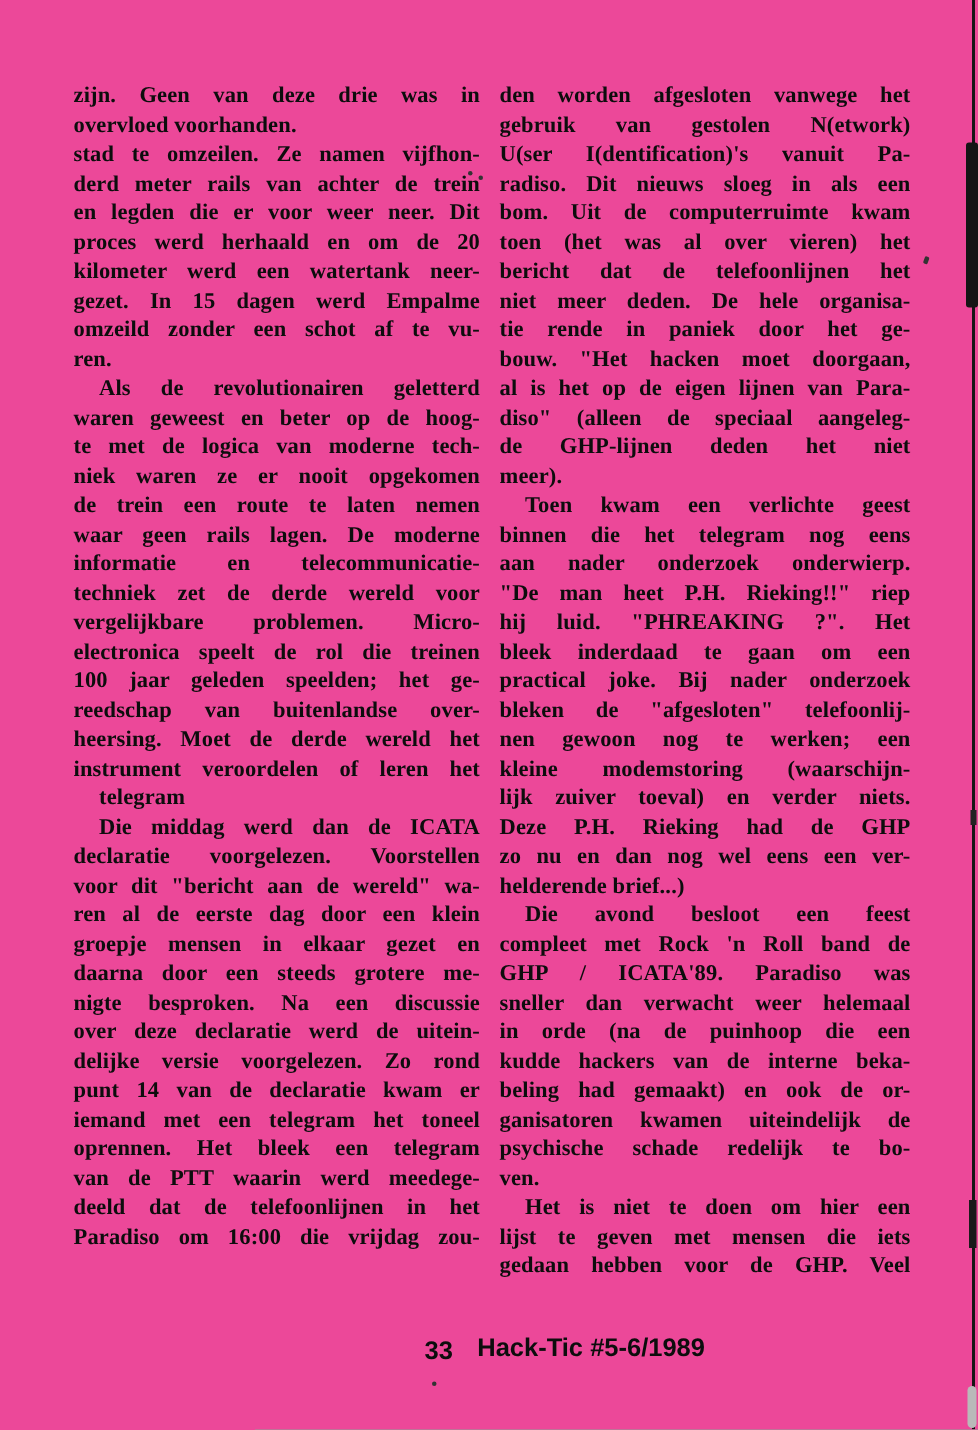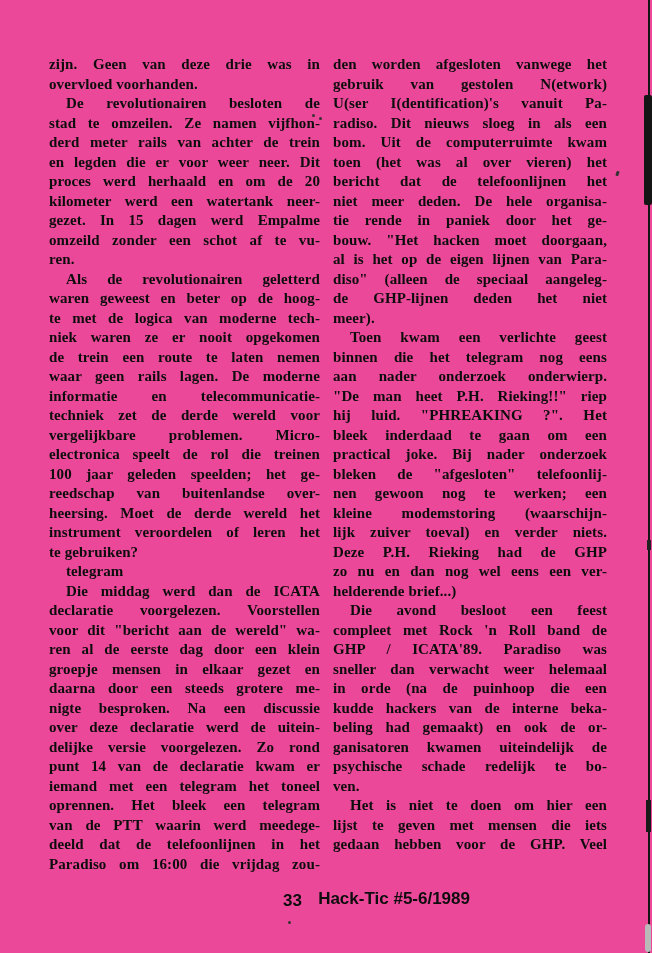--- a/index.html
+++ b/index.html
@@ -57,21 +57,20 @@
 <body>
 
 <div class="page">
 
   <div class="column col-left">
       <div>
         <div class="line">zijn. Geen van deze drie was in</div>
         <div class="line para-end">overvloed voorhanden.</div>
       </div>
       <div>
-        <div class="line indent">De revolutionairen besloten de</div>
         <div class="line">stad te omzeilen. Ze namen vijfhon-</div>
         <div class="line">derd meter rails van achter de trein</div>
         <div class="line">en legden die er voor weer neer. Dit</div>
         <div class="line">proces werd herhaald en om de 20</div>
         <div class="line">kilometer werd een watertank neer-</div>
         <div class="line">gezet. In 15 dagen werd Empalme</div>
         <div class="line">omzeild zonder een schot af te vu-</div>
         <div class="line para-end">ren.</div>
       </div>
       <div>
@@ -82,21 +81,20 @@
         <div class="line">de trein een route te laten nemen</div>
         <div class="line">waar geen rails lagen. De moderne</div>
         <div class="line">informatie en telecommunicatie-</div>
         <div class="line">techniek zet de derde wereld voor</div>
         <div class="line">vergelijkbare problemen. Micro-</div>
         <div class="line">electronica speelt de rol die treinen</div>
         <div class="line">100 jaar geleden speelden; het ge-</div>
         <div class="line">reedschap van buitenlandse over-</div>
         <div class="line">heersing. Moet de derde wereld het</div>
         <div class="line">instrument veroordelen of leren het</div>
-        <div class="line para-end">te gebruiken?</div>
       </div>
       <div>
         <div class="line indent para-end">telegram</div>
       </div>
       <div>
         <div class="line indent">Die middag werd dan de ICATA</div>
         <div class="line">declaratie voorgelezen. Voorstellen</div>
         <div class="line">voor dit "bericht aan de wereld" wa-</div>
         <div class="line">ren al de eerste dag door een klein</div>
         <div class="line">groepje mensen in elkaar gezet en</div>

